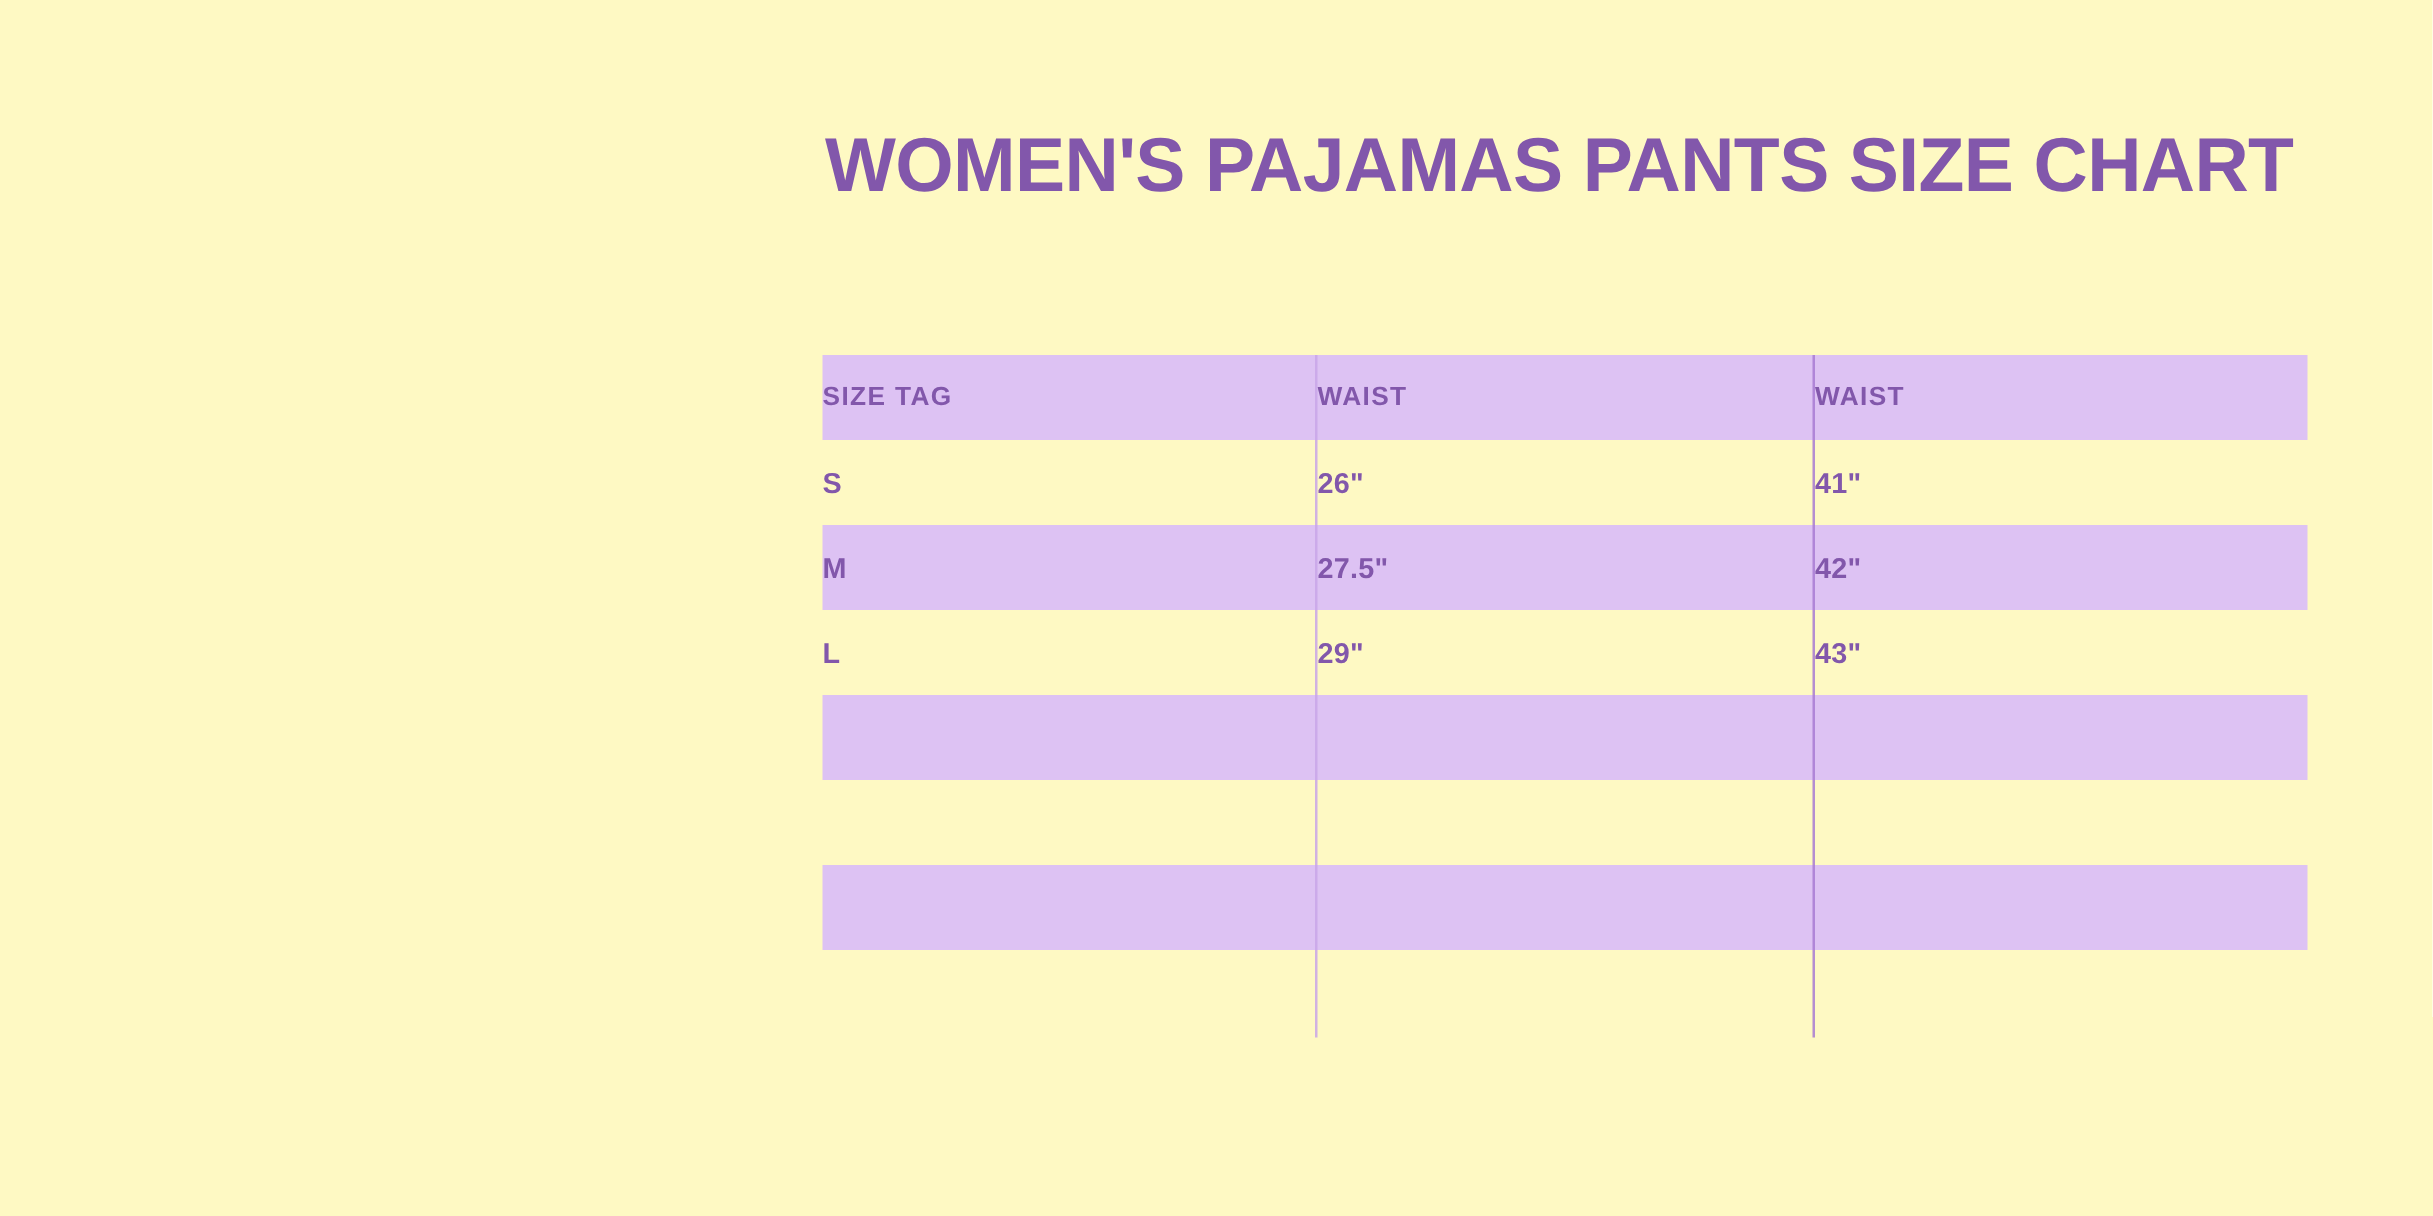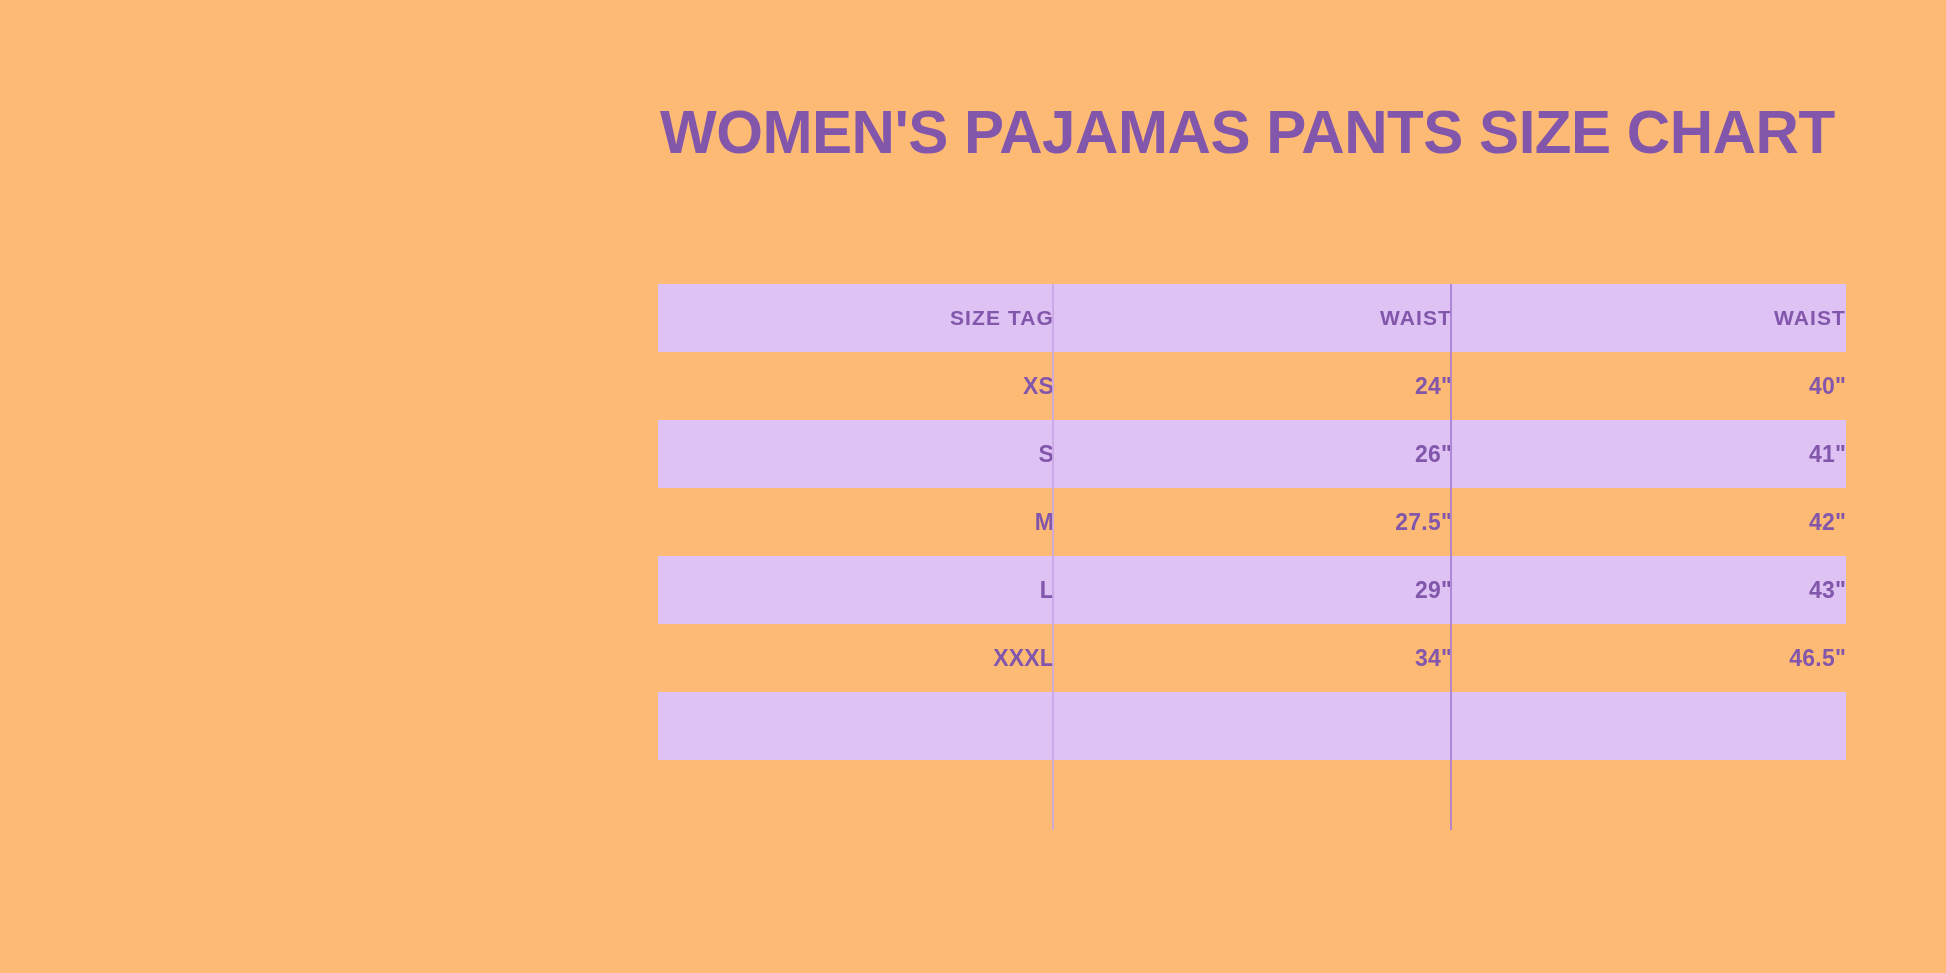--- a/index.html
+++ b/index.html
@@ -13,21 +13,21 @@
     height: 973px;
     overflow: hidden;
     font-family: "Liberation Sans", "DejaVu Sans", sans-serif;
     -webkit-font-smoothing: antialiased;
   }
 
   .page {
     position: relative;
     width: 1946px;
     height: 973px;
-    background: #fdba74;
+    background: #fef9c3;
   }
 
   
   .chart-title {
     position: absolute;
     left: 660px;
     top: 96px;
     width: 1258px;
     font-family: "Liberation Sans", "DejaVu Sans", sans-serif;
     font-weight: 700;
@@ -58,21 +58,21 @@
   }
 
   .size-table col.c-size  { width: 396px; }
   .size-table col.c-waist { width: 398px; }
   .size-table col.c-height{ width: 394px; }
 
   .size-table th,
   .size-table td {
     height: 68px;
     padding: 0;
-    text-align: right;
+    text-align: left;
     vertical-align: middle;
     border: 0;
     font-family: "Liberation Sans", "DejaVu Sans", sans-serif;
     font-weight: 700;
     color: #8257ab;
     background: transparent;
   }
 
   .size-table thead th {
     font-size: 21px;
@@ -148,44 +148,34 @@
       </colgroup>
       <thead>
         <tr>
           <th>SIZE TAG</th>
           <th>WAIST</th>
           <th>WAIST</th>
         </tr>
       </thead>
       <tbody>
         <tr>
-          <td>XS</td>
-          <td>24"</td>
-          <td>40"</td>
-        </tr>
-        <tr>
           <td>S</td>
           <td>26"</td>
           <td>41"</td>
         </tr>
         <tr>
           <td>M</td>
           <td>27.5"</td>
           <td>42"</td>
         </tr>
         <tr>
           <td>L</td>
           <td>29"</td>
           <td>43"</td>
         </tr>
-        <tr>
-          <td>XXXL</td>
-          <td>34"</td>
-          <td>46.5"</td>
-        </tr>
       </tbody>
     </table>
 
     <div class="rules">
       <div class="rule r1"></div>
       <div class="rule r2"></div>
     </div>
 
   </div>
 

